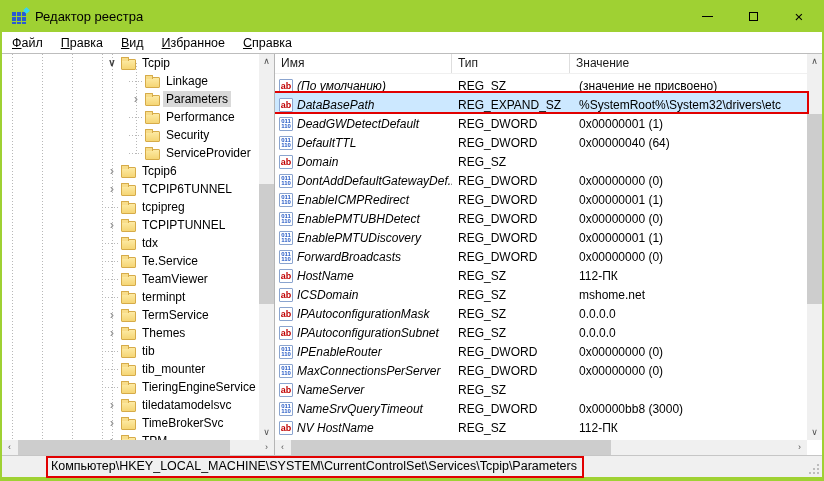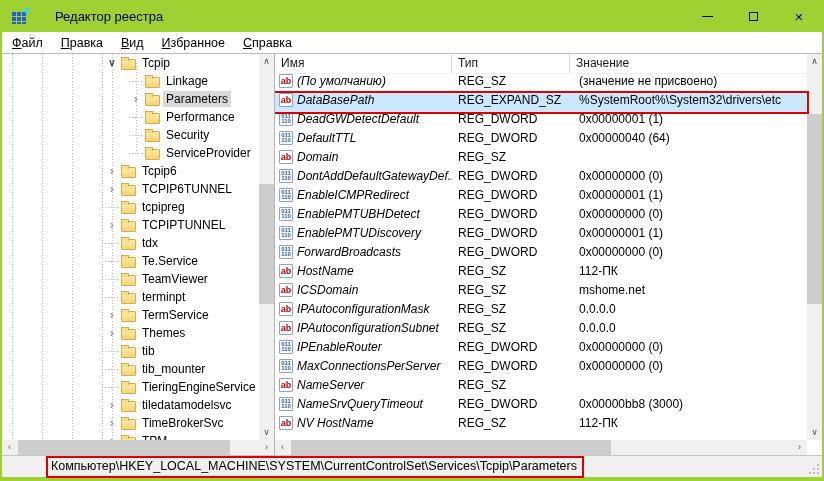--- a/index.html
+++ b/index.html
@@ -11,21 +11,21 @@
     --thumb:#cdcdcd;
     --line:#b5b5b5;
     --dot:#b8b8b8;
   }
   *{margin:0;padding:0;box-sizing:border-box;font-family:"Liberation Sans",sans-serif;}
   html,body{width:824px;height:481px;overflow:hidden;background:#fff;}
   .window{width:824px;height:481px;display:flex;flex-direction:column;
     border-left:2px solid var(--green);border-right:2px solid var(--green);
     border-bottom:4px solid var(--green);background:#fff;}
   
-  .titlebar{height:32px;background:var(--green);display:flex;align-items:center;flex:0 0 auto;gap:20px;}
+  .titlebar{height:32px;background:var(--green);display:flex;align-items:center;flex:0 0 auto;}
   .app-icon{width:16px;height:16px;margin:0 8px 0 9px;position:relative;flex:0 0 auto;}
   .app-icon .sq{position:absolute;width:4px;height:4px;background:#2b5cd0;}
   .app-icon .spark{position:absolute;width:5px;height:5px;background:#39d5ef;border-radius:1px;transform:rotate(45deg);}
   .title-text{font-size:13px;color:#000;}
   .tb-controls{margin-left:auto;display:flex;height:100%;}
   .tb-btn{width:46px;height:100%;display:flex;align-items:center;justify-content:center;}
   .glyph-min{width:11px;height:1px;background:#000;}
   .glyph-max{width:9px;height:9px;border:1px solid #000;}
   .glyph-close{font-size:15px;color:#000;line-height:1;}
   
@@ -69,21 +69,21 @@
   .sb-v .sb-thumb{left:0;width:15px;}
   .sb-h .sb-thumb{top:0;height:15px;}
   
   .list-panel{flex:1 1 auto;position:relative;overflow:hidden;background:#fff;}
   .list-header{display:flex;height:20px;margin-right:9px;border-bottom:1px solid #f0f0f0;}
   .hcell{font-size:12px;color:#1a1a1a;padding:2px 0 0 6px;border-right:1px solid #dedede;}
   .hcell.c-name{width:177px;}
   .hcell.c-type{width:118px;}
   .hcell.c-value{flex:1;border-right:none;}
   .list-rows{margin-right:15px;position:relative;}
-  .lrow{display:flex;align-items:flex-start;height:19px;position:relative;}
+  .lrow{display:flex;align-items:flex-end;height:19px;position:relative;}
   .lrow.selected{background:var(--sel-blue);outline:2px solid var(--red);outline-offset:0;z-index:2;}
   .vicon{width:14px;height:14px;flex:0 0 auto;margin:0 4px 0 4px;background:#fff;
     border:1px solid #8aa4cf;border-radius:1px;display:flex;flex-direction:column;
     align-items:center;justify-content:center;overflow:hidden;}
   .vicon.ab{color:#c00000;font-weight:bold;font-size:9px;line-height:1;}
   .vicon.bin{color:#2257c4;font-weight:bold;font-size:6px;line-height:5.5px;
     font-family:"Liberation Mono",monospace;letter-spacing:0;}
   .cell{font-size:12px;color:#000;white-space:nowrap;overflow:hidden;}
   .cell.name{width:155px;font-style:italic;}
   .cell.type{width:118px;padding-left:6px;}

